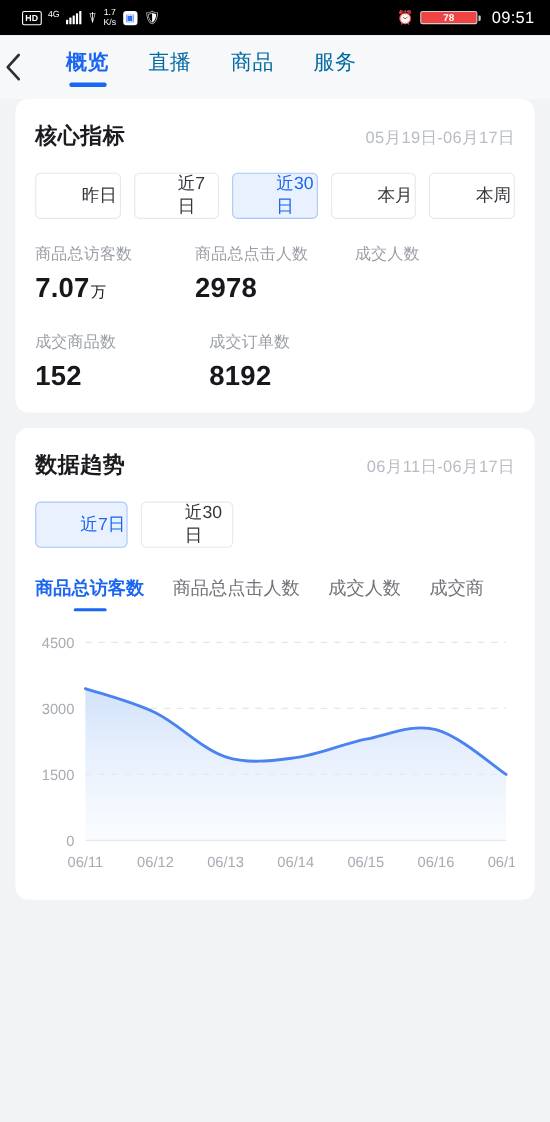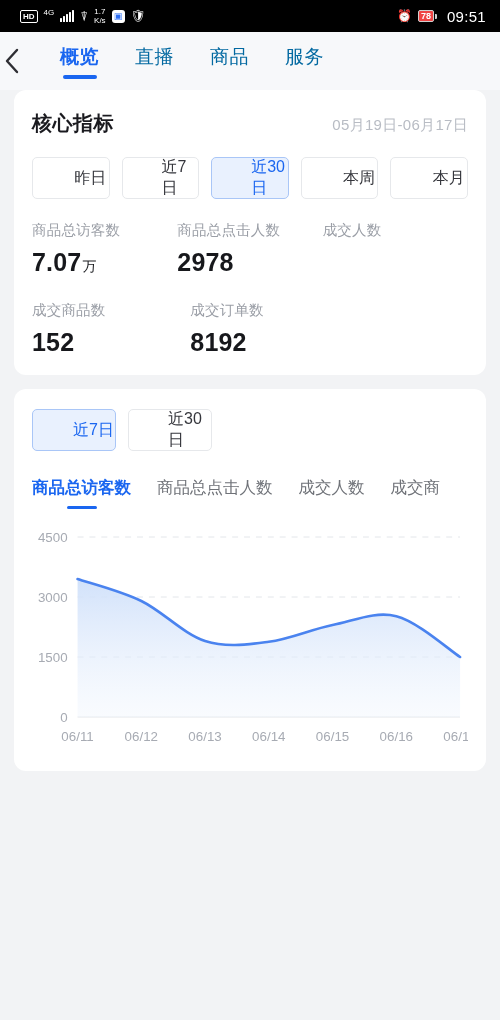--- a/index.html
+++ b/index.html
@@ -35,21 +35,21 @@
     color:#2b6ef5; font-size:9px; font-weight:bold;
     display:flex; align-items:center; justify-content:center;
   }
   .shield { font-size:12px; line-height:1; }
   .alarm { font-size:12px; line-height:1; }
   .batt {
     display:flex; align-items:center;
   }
   .batt-body {
     border:1px solid #cfcfcf; border-radius:2px; background:#ef4444;
-    font-size:9px; line-height:10px; padding:0 2px; color:#fff; font-weight:bold;
+    font-size:9px; line-height:10px; padding:0 20px; color:#fff; font-weight:bold;
   }
   .batt-cap { width:2px; height:5px; background:#cfcfcf; margin-left:1px; border-radius:0 1px 1px 0; }
   .sb-time { font-size:15px; letter-spacing:.3px; margin-left:4px; }
 
   
   .navbar {
     height:58px; background:#f7f8fa;
     display:flex; align-items:center; padding:0 0 0 4px;
   }
   .back {
@@ -170,22 +170,22 @@
 <div class="card">
   <div class="card-head">
     <div class="card-title">核心指标</div>
     <div class="card-range">05月19日-06月17日</div>
   </div>
 
   <div class="chips">
     <div class="chip">昨日</div>
     <div class="chip">近7日</div>
     <div class="chip active">近30日</div>
+    <div class="chip">本月</div>
     <div class="chip">本周</div>
-    <div class="chip">本月</div>
   </div>
 
   <div class="metrics">
     <div class="mrow">
       <div class="mcell">
         <div class="mlabel">商品总访客数</div>
         <div class="mvalue"><span>7.07</span><span class="unit">万</span></div>
       </div>
       <div class="mcell">
         <div class="mlabel">商品总点击人数</div>
@@ -202,20 +202,24 @@
       </div>
       <div class="mcell">
         <div class="mlabel">成交订单数</div>
         <div class="mvalue"><span>8192</span><span class="unit"></span></div>
       </div>
     </div>
   </div>
 </div>
 
 <div class="card">
+  <div class="card-head">
+    <div class="card-title">数据趋势</div>
+    <div class="card-range">06月11日-06月17日</div>
+  </div>
 
   <div class="chips narrow">
     <div class="chip active">近7日</div>
     <div class="chip">近30日</div>
   </div>
 
   <div class="mtabs">
     <div class="mtab active">商品总访客数</div>
     <div class="mtab">商品总点击人数</div>
     <div class="mtab">成交人数</div>

